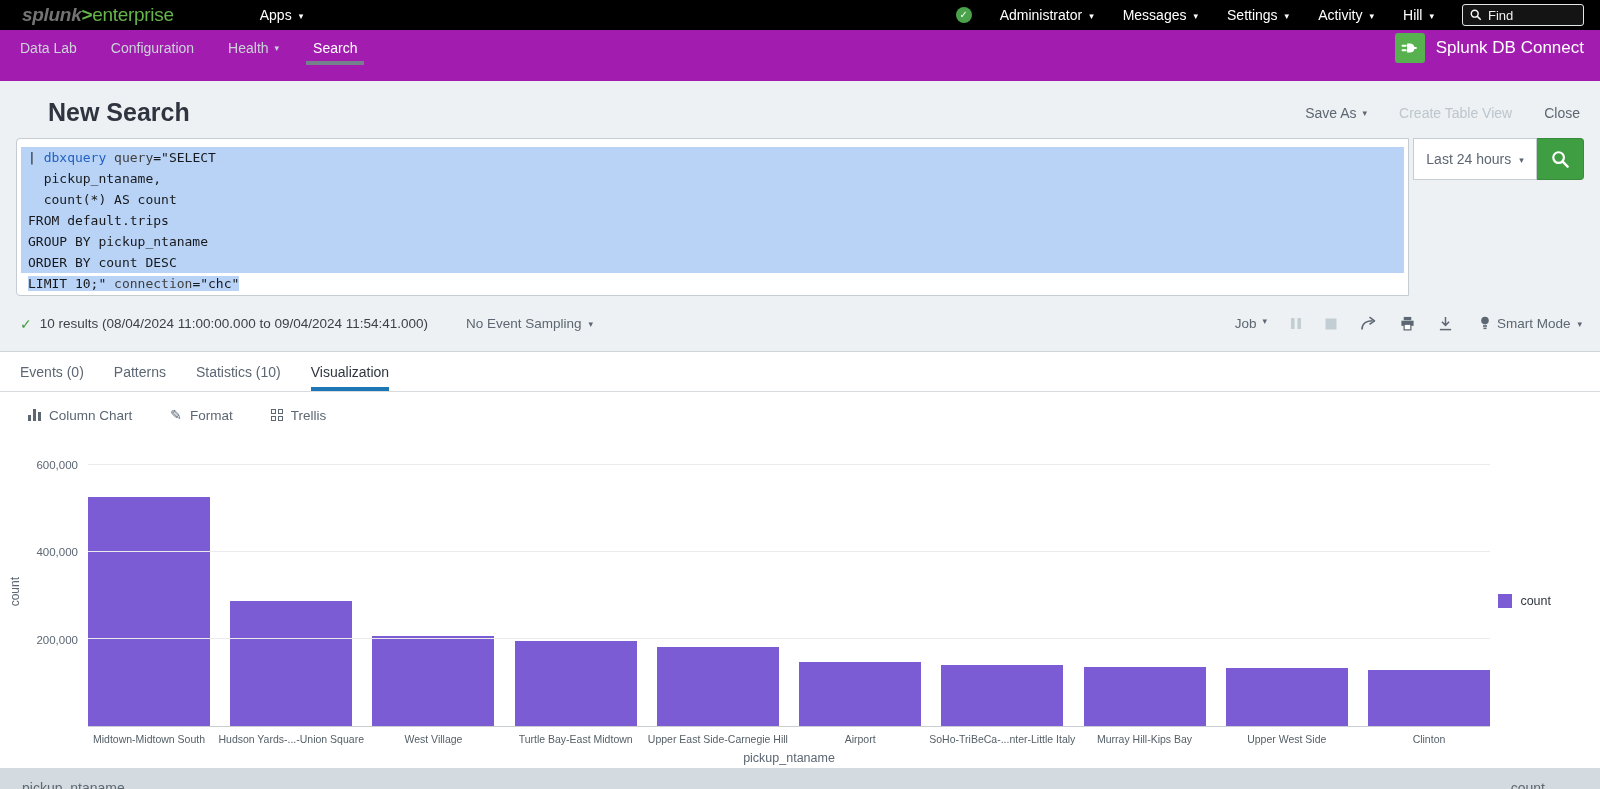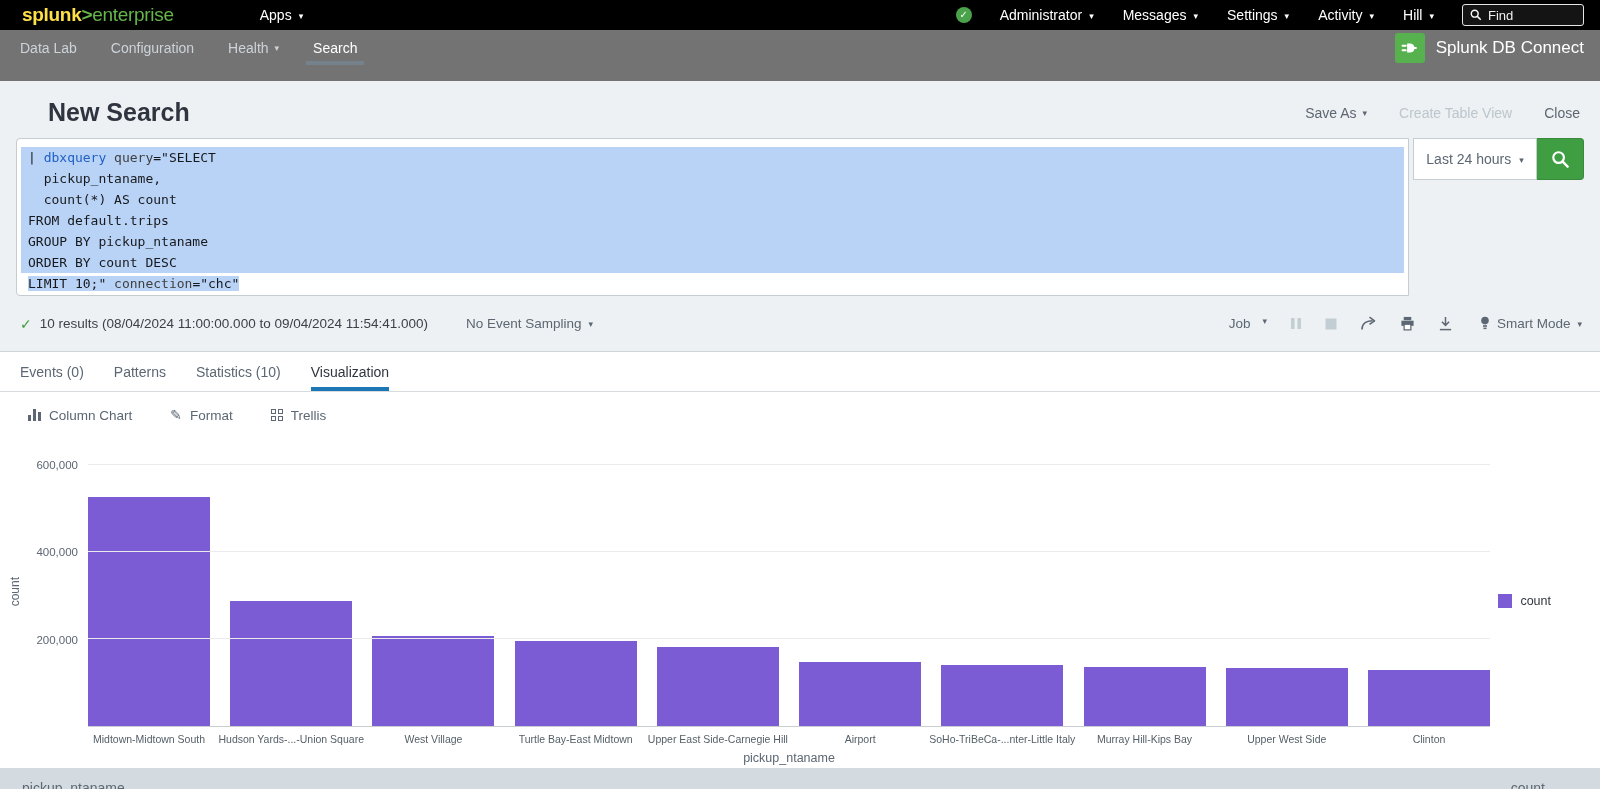--- a/index.html
+++ b/index.html
@@ -3,35 +3,35 @@
 <meta charset="utf-8">
 <style>
   * { margin:0; padding:0; box-sizing:border-box; }
   html,body { width:1600px; height:789px; }
   body { font-family:"Liberation Sans","DejaVu Sans",sans-serif; background:#fff; overflow:hidden; }
   #app { position:relative; width:1600px; height:789px; background:#fff; }
 
   
   .topbar { height:30px; background:#000; color:#fff; display:flex; align-items:center; padding:0 16px 0 22px; font-size:14px; }
   .logo { display:flex; align-items:baseline; font-size:19px; letter-spacing:-0.3px; cursor:pointer; }
-  .logo .brand { color:#fde047; font-weight:bold; }
+  .logo .brand { color:#737373; font-weight:bold;font-style:italic; }
   .logo .gt { color:#65b54a; font-weight:bold; }
   .logo .product { color:#65b54a; }
   .apps-menu { margin-left:86px; display:flex; align-items:center; gap:7px; cursor:pointer; }
   .topbar-right { margin-left:auto; display:flex; align-items:center; gap:28px; }
   .health-badge { width:16px; height:16px; border-radius:50%; background:#4aa24a; position:relative; cursor:pointer; }
   .health-badge::after { content:"✓"; position:absolute; left:0; top:0; width:16px; height:16px; color:#fff; font-size:10px; line-height:16px; text-align:center; font-weight:bold; }
   .menu-item { display:flex; align-items:center; gap:7px; cursor:pointer; white-space:nowrap; }
   .caret { font-size:9px; line-height:1; position:relative; top:1px; }
   .find-box { display:flex; align-items:center; gap:6px; width:122px; height:22px; border:1px solid #e3e6e8; border-radius:3px; background:#141414; padding:0 7px; }
   .find-box input { flex:1; min-width:0; background:transparent; border:none; outline:none; color:#fff; font-size:13px; font-family:inherit; }
   .find-box input::placeholder { color:#f0f0f0; opacity:1; }
 
   
-  .appnav { height:51px; background:#737373; display:flex; align-items:center; padding:0 16px 16px 20px; }
+  .appnav { height:51px; background:#a21caf; display:flex; align-items:center; padding:0 16px 16px 20px; }
   .nav-items { display:flex; gap:34px; height:100%; align-items:center; }
   .nav-item { color:#ccd3d9; font-size:14px; height:100%; display:flex; align-items:center; gap:6px; position:relative; cursor:pointer; white-space:nowrap; }
   .nav-item.active { color:#fff; }
   .nav-underline { position:absolute; bottom:0; left:-7px; right:-7px; height:4px; background:#75828b; }
   .appnav-right { margin-left:auto; display:flex; align-items:center; gap:11px; }
   .db-icon { width:30px; height:30px; border-radius:3px; background:#56b14e; display:flex; align-items:center; justify-content:center; cursor:pointer; }
   .app-title { color:#fff; font-size:17px; }
 
   
   .header-section { background:#eef1f3; border-bottom:1px solid #cfd6da; }
@@ -51,21 +51,21 @@
   .tok-argname { color:#404040;margin-top:12px; }
 
   .time-range-btn { width:124px; height:42px; background:#fff; border:1px solid #c5ccd2; display:flex; align-items:center; justify-content:center; gap:8px; color:#5c6773; font-size:14px; cursor:pointer; margin-left:4px; }
   .search-btn { width:47px; height:42px; background:#3f9e42; border:1px solid #388b3b; border-left:none; border-radius:0 4px 4px 0; display:flex; align-items:center; justify-content:center; cursor:pointer; }
 
   .results-row { display:flex; align-items:center; padding:0 18px 0 20px; height:55px; font-size:13.5px; }
   .results-summary { color:#3b4249; display:flex; align-items:center; gap:8px; }
   .check-glyph { color:#3e9b3e; font-weight:bold; font-size:14px; }
   .sampling { margin-left:38px; color:#5c6773; display:flex; align-items:center; gap:7px; cursor:pointer; }
   .results-actions { margin-left:auto; display:flex; align-items:center; gap:23px; color:#5c6773; }
-  .job-menu { display:flex; align-items:flex-start; gap:12px; cursor:pointer; }
+  .job-menu { display:flex; align-items:flex-start; gap:6px; cursor:pointer; }
   .icon-btn { display:flex; align-items:center; cursor:pointer; }
   .smart-mode { display:flex; align-items:center; gap:7px; cursor:pointer; margin-left:4px; }
 
   
   .tabs-row { background:#fff; display:flex; gap:30px; padding:0 20px; height:40px; border-bottom:1px solid #d7dbde; }
   .tab { display:flex; align-items:center; color:#5c6773; font-size:14px; position:relative; cursor:pointer; white-space:nowrap; }
   .tab.active { color:#2f3540; font-weight:normal; }
   .tab.active::after { content:""; position:absolute; left:0; right:0; bottom:0; height:4px; background:#1e77b5; }
 
   

